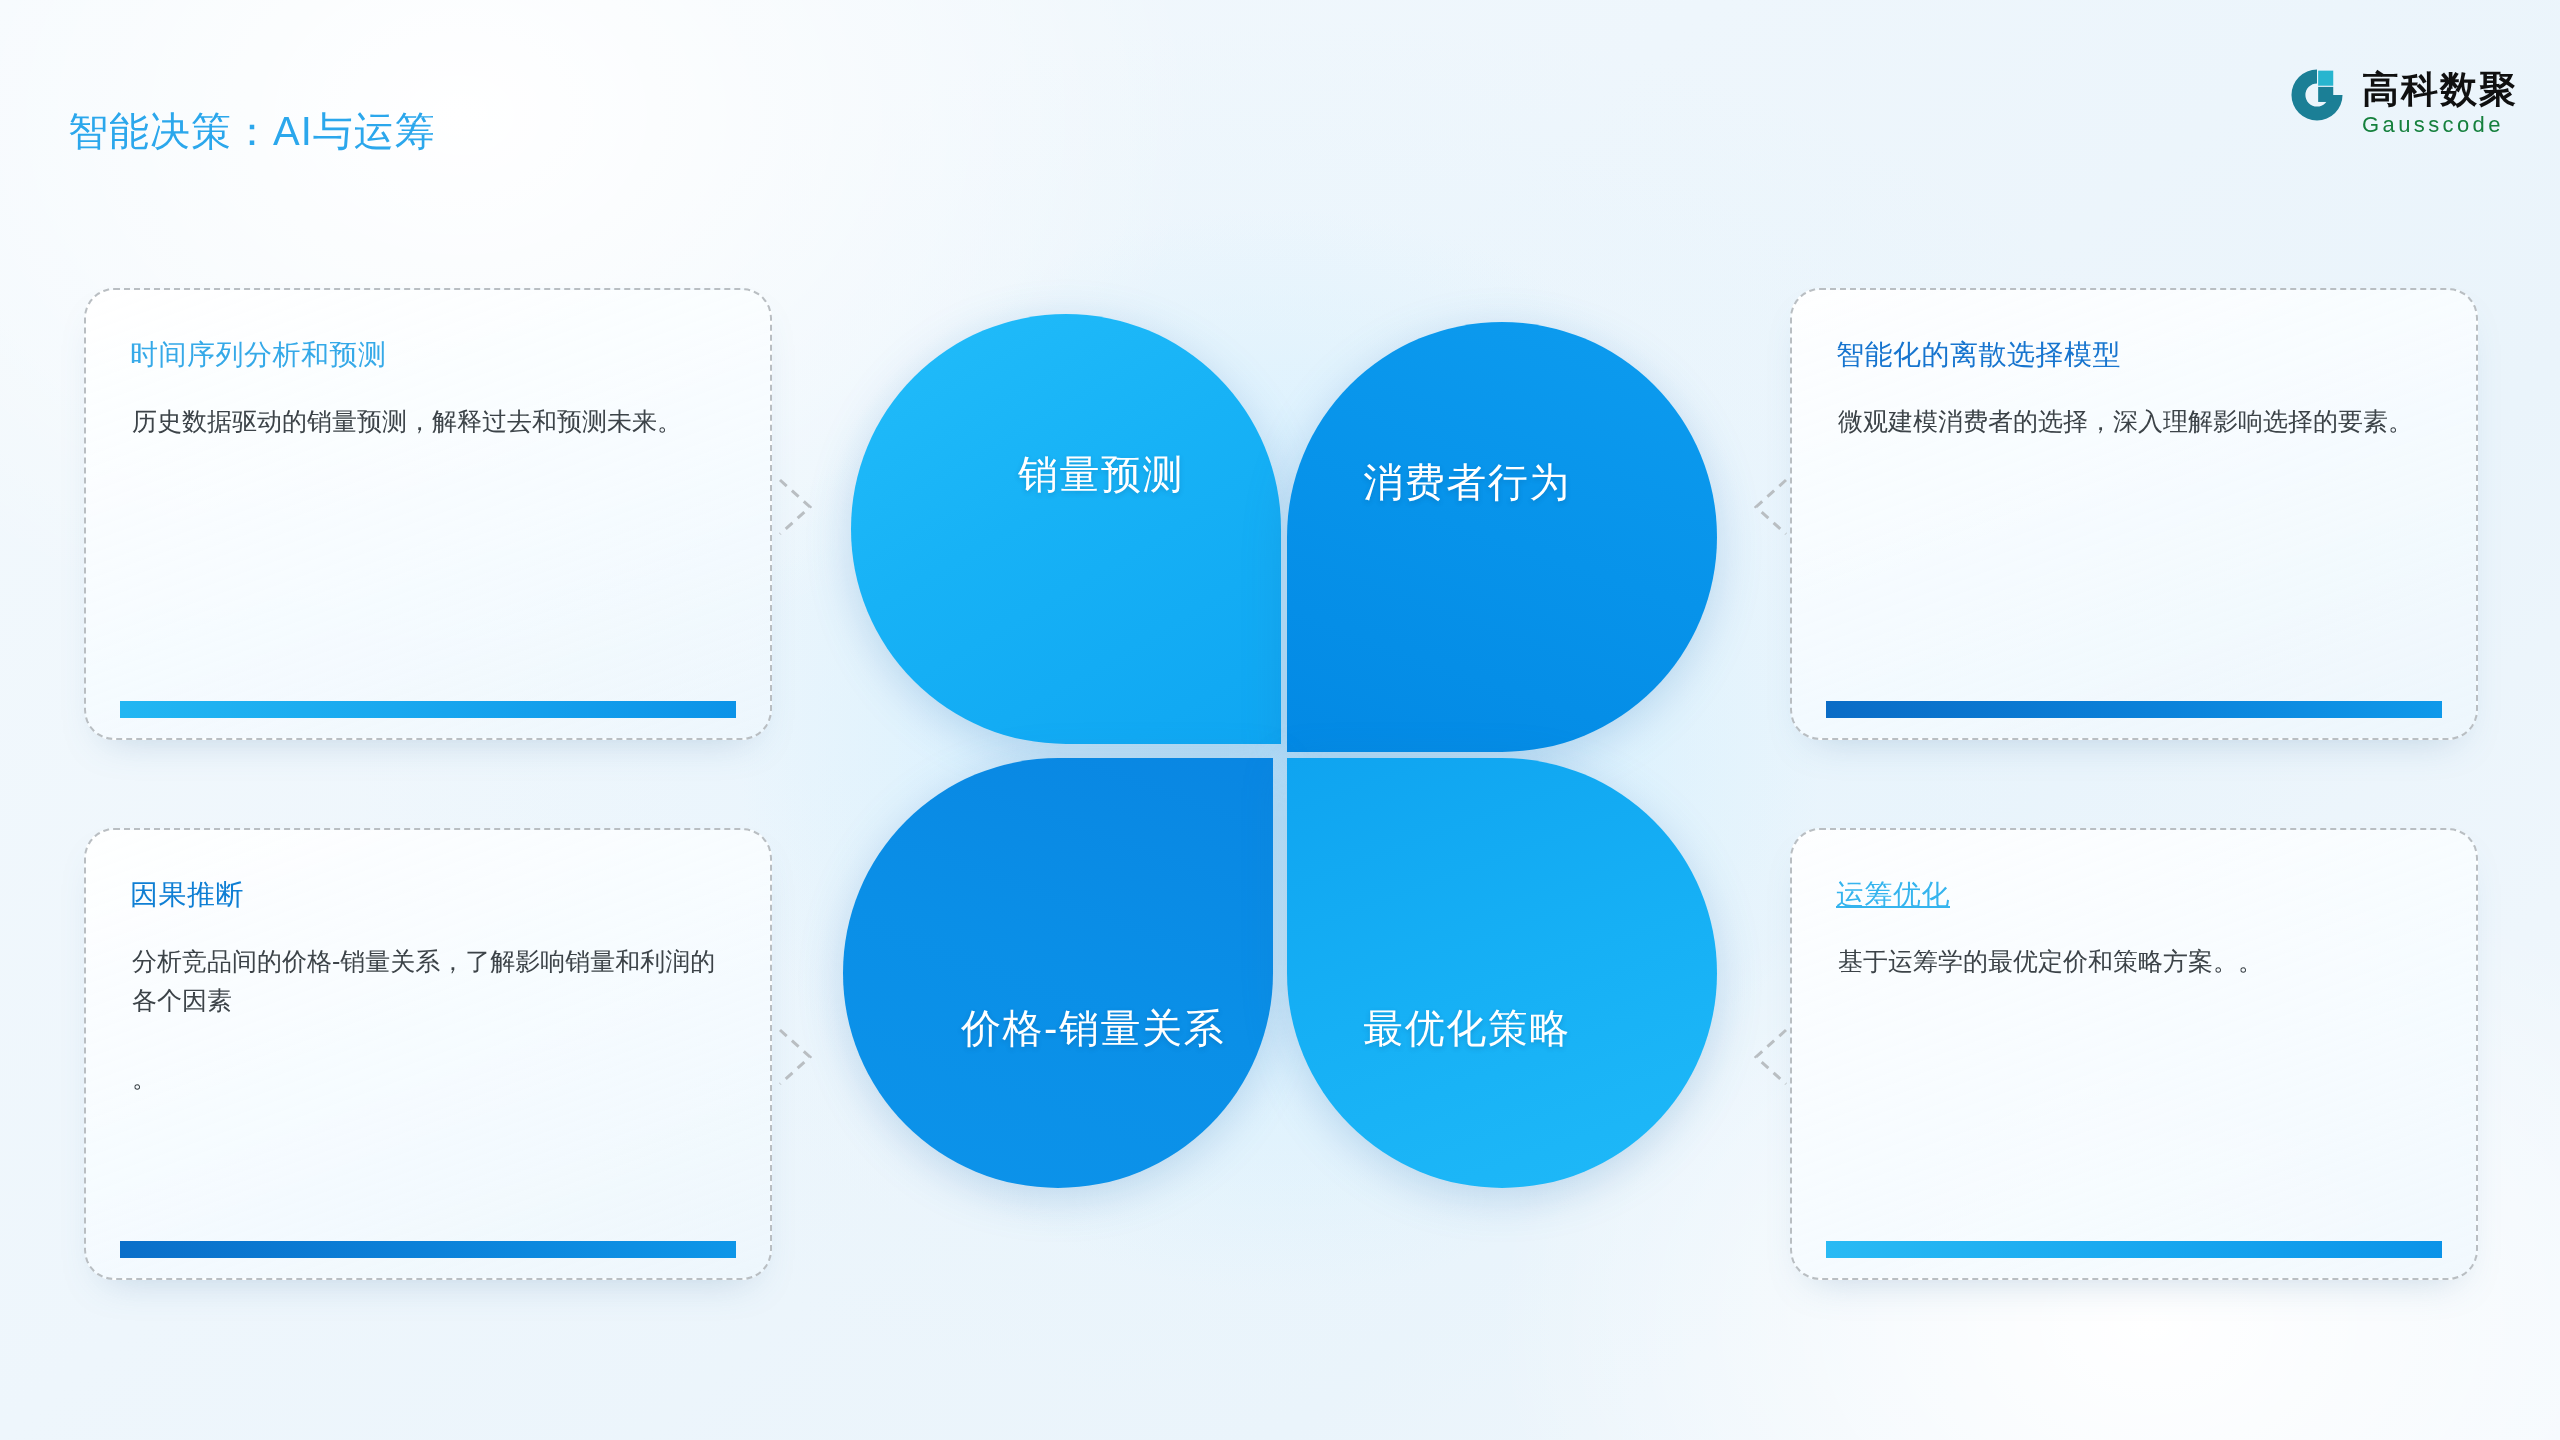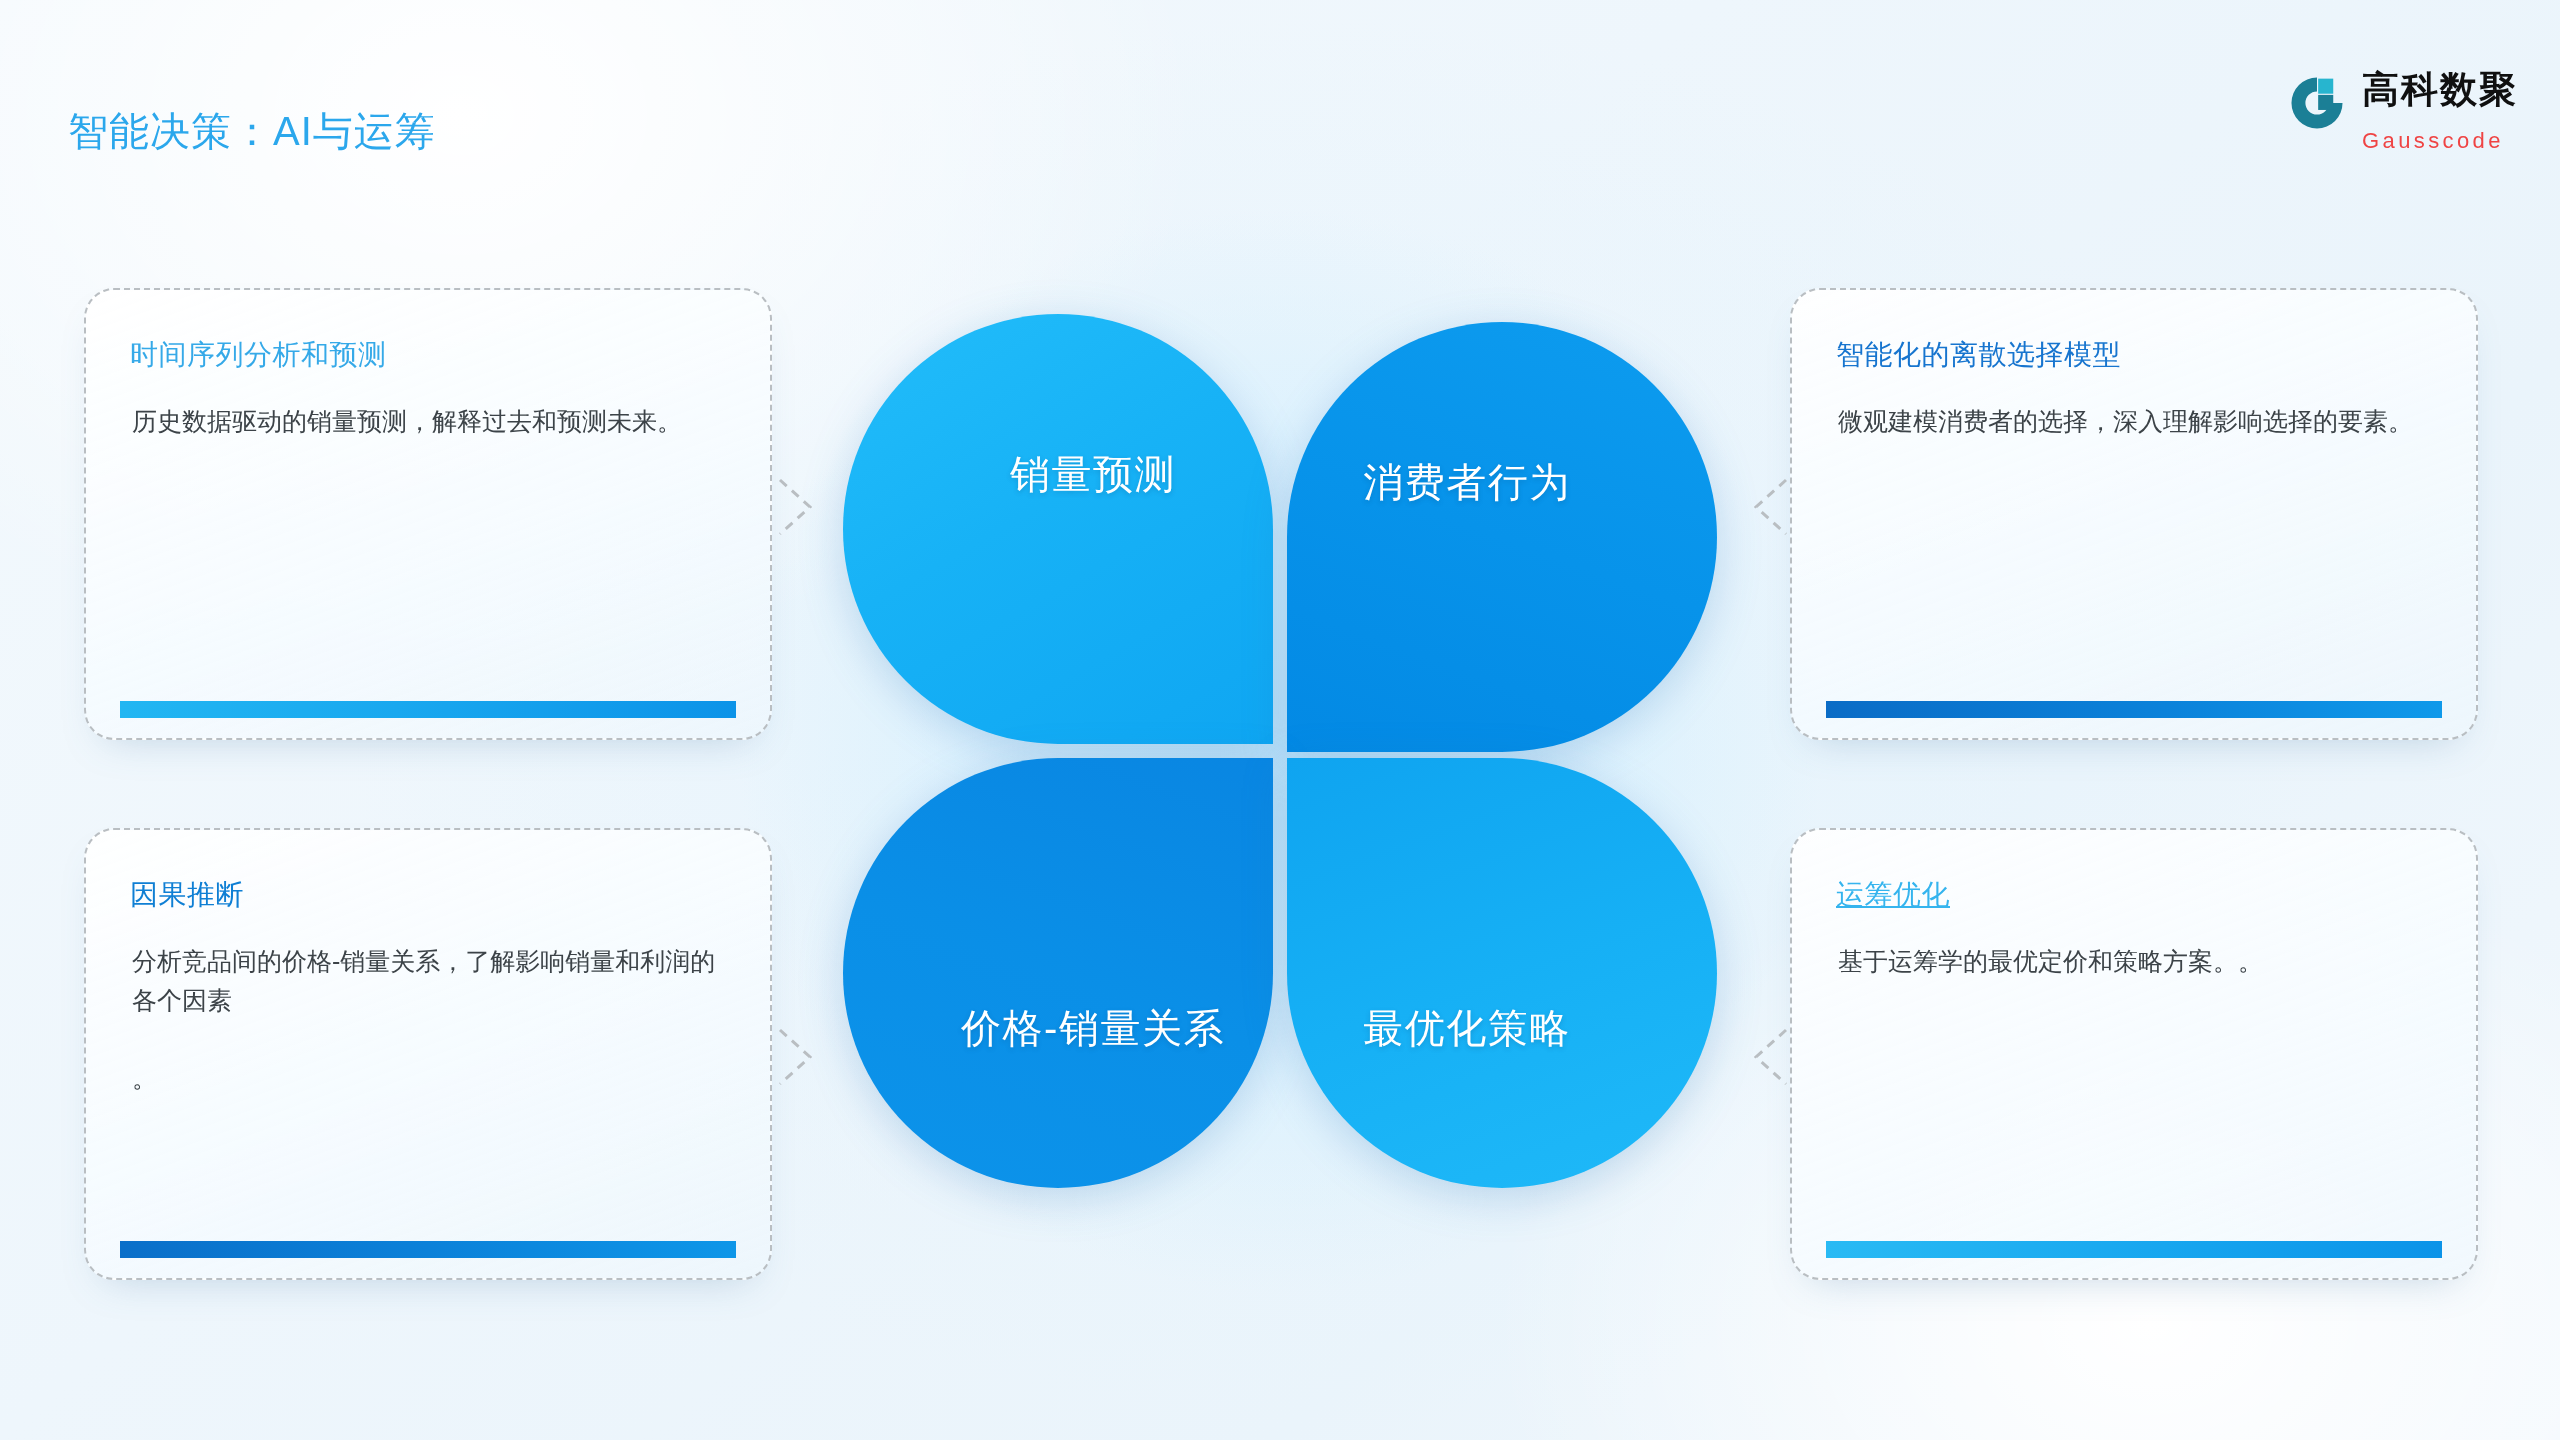--- a/index.html
+++ b/index.html
@@ -43,23 +43,23 @@
   .logo-words { display: flex; flex-direction: column; line-height: 1; }
   .logo-cn {
     font-size: 37px;
     font-weight: bold;
     color: #101010;
     letter-spacing: 2px;
     margin-top: 17px;
   }
   .logo-en {
     font-size: 22px;
-    color: #ef4444;
+    color: #15803d;
     letter-spacing: 3.4px;
-    margin-top: 22px;
+    margin-top: 6px;
   }
 
   
   .card {
     position: absolute;
     width: 688px;
     height: 452px;
     border: 2px dashed #b9bec2;
     border-radius: 30px;
     background: linear-gradient(160deg, rgba(255,255,255,0.92) 0%, rgba(247,252,255,0.80) 55%, rgba(238,247,253,0.68) 100%);
@@ -142,21 +142,21 @@
   .petal-label {
     color: #ffffff;
     font-size: 40px;
     letter-spacing: 1.5px;
     white-space: nowrap;
     text-shadow: 0 2px 5px rgba(0,60,110,0.22);
   }
 
   
   .petal.p-tl {
-    left: 0; top: 0;
+    left: 8px; top: 0;
     background: linear-gradient(150deg, #22bdfa 0%, #17b2f6 45%, #0fa6f2 100%);
     border-radius: 215px 215px 0 215px;
   }
   .petal.p-tl .petal-inner { padding: 0 0 110px 70px; }
 
   
   .petal.p-tr {
     left: 444px; top: 8px;
     background: linear-gradient(200deg, #0d9cef 0%, #0793ea 50%, #0389e4 100%);
     border-radius: 215px 215px 215px 0;

